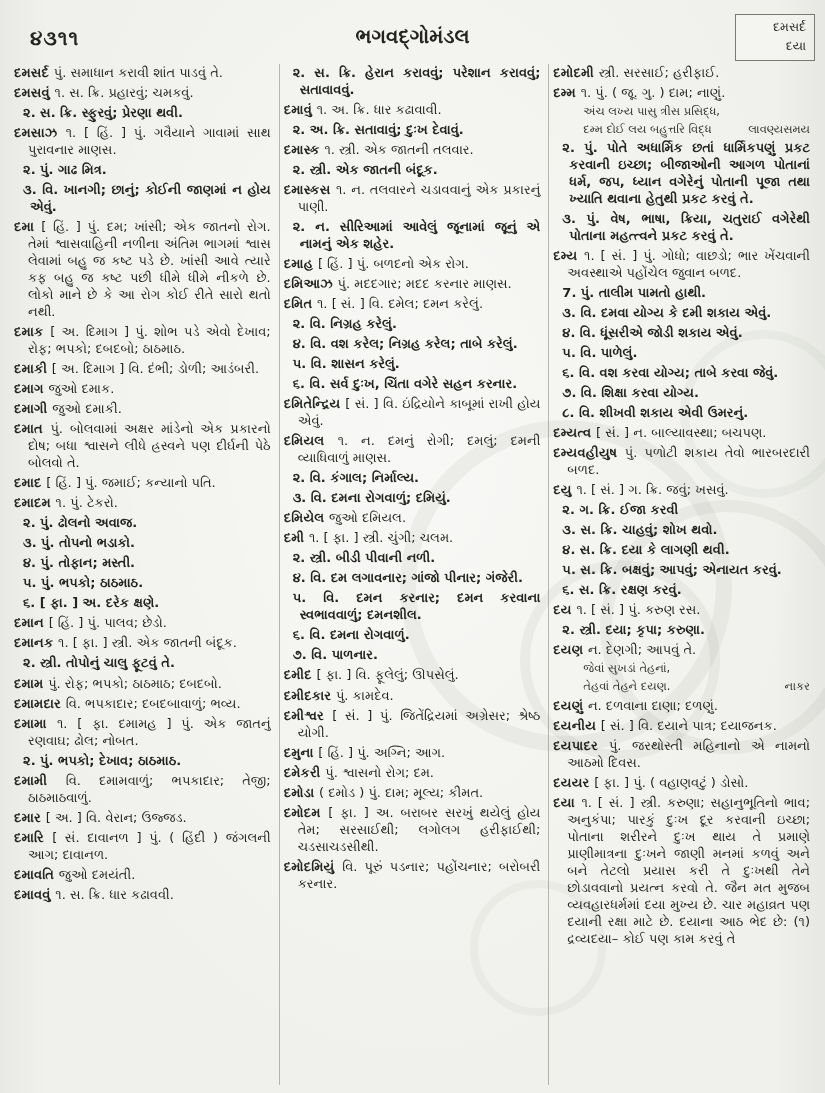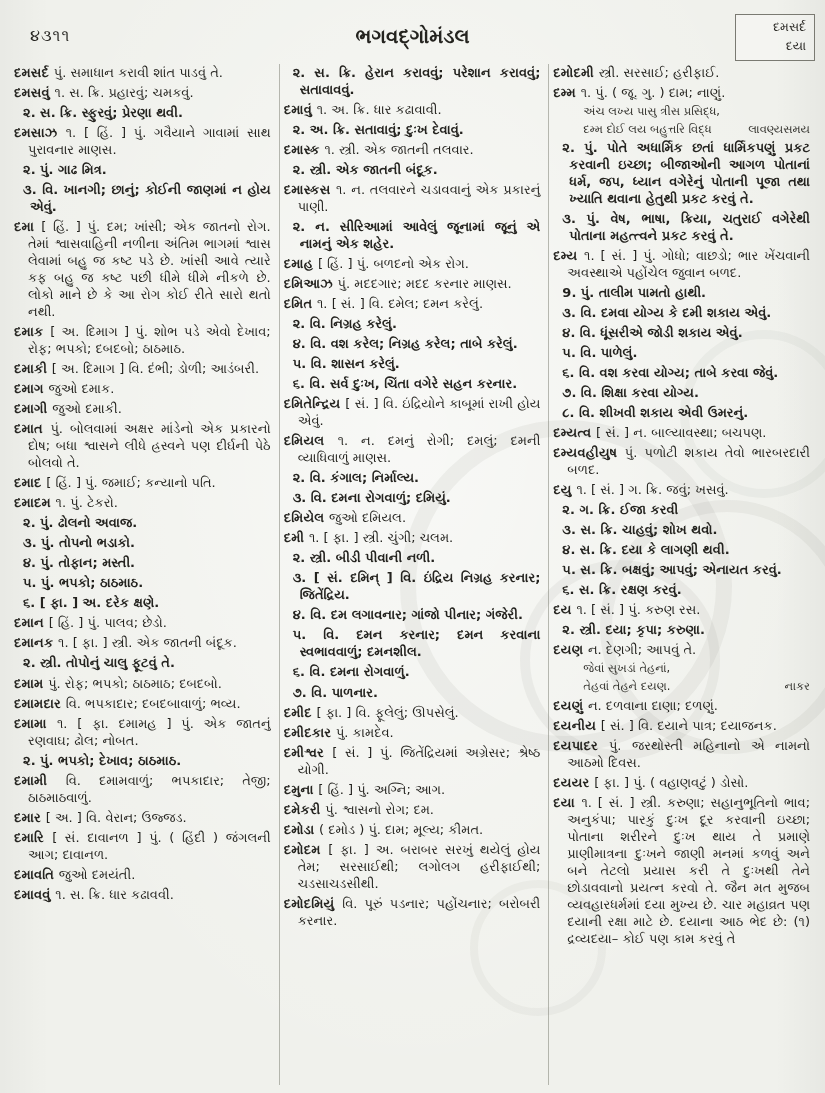--- a/index.html
+++ b/index.html
@@ -17,21 +17,21 @@
   }
   
   .wm{position:absolute;border-radius:50%;border:16px solid rgba(110,112,100,.075);}
   .wm.w1{width:300px;height:300px;left:400px;top:420px;}
   .wm.w2{width:230px;height:230px;left:600px;top:500px;border-width:12px;}
   .wm.w3{width:180px;height:180px;left:520px;top:560px;border-width:10px;}
   .wm.w4{width:150px;height:150px;left:680px;top:330px;border-width:9px;border-color:rgba(110,112,100,.06);}
   .wm.w5{width:120px;height:120px;left:470px;top:880px;border-width:8px;border-color:rgba(110,112,100,.055);}
 
   .hdr{position:absolute;top:20px;left:0;right:0;height:44px;}
-  .pageno{position:absolute;left:30px;top:6px;font-size:16px;font-weight:normal;letter-spacing:1px;}
+  .pageno{position:absolute;left:30px;top:6px;font-size:20px;font-weight:bold;letter-spacing:1px;}
   .title{position:absolute;left:0;right:0;top:4px;text-align:center;font-size:20px;font-weight:bold;}
   .catchbox{
     position:absolute;right:10px;top:-6px;min-width:62px;
     border:1px solid #7a7a72;padding:3px 8px 4px;
     text-align:right;font-size:12.5px;line-height:1.5;background:rgba(255,255,255,.25);
   }
   .cols{
     position:absolute;left:10px;right:7px;top:64px;bottom:8px;
     display:flex;gap:0;
   }
@@ -118,21 +118,20 @@
       <p class="sense">૪. વિ. વશ કરેલ; નિગ્રહ કરેલ; તાબે કરેલું.</p>
       <p class="sense">૫. વિ. શાસન કરેલું.</p>
       <p class="sense">૬. વિ. સર્વ દુઃખ, ચિંતા વગેરે સહન કરનાર.</p>
       <p class="entry"><b>દમિતેન્દ્રિય </b>[ સં. ] વિ. ઇંદ્રિયોને કાબૂમાં રાખી હોય એવું.</p>
       <p class="entry"><b>દમિયલ </b>૧. ન. દમનું રોગી; દમલું; દમની વ્યાધિવાળું માણસ.</p>
       <p class="sense">૨. વિ. કંગાલ; નિર્માલ્ય.</p>
       <p class="sense">૩. વિ. દમના રોગવાળું; દમિયું.</p>
       <p class="entry"><b>દમિયેલ </b>જુઓ દમિયલ.</p>
       <p class="entry"><b>દમી </b>૧. [ ફા. ] સ્ત્રી. ચુંગી; ચલમ.</p>
       <p class="sense">૨. સ્ત્રી. બીડી પીવાની નળી.</p>
-      <p class="sense">૩. [ સં. દમિન્ ] વિ. ઇંદ્રિય નિગ્રહ કરનાર; જિતેંદ્રિય.</p>
       <p class="sense">૪. વિ. દમ લગાવનાર; ગાંજો પીનાર; ગંજેરી.</p>
       <p class="sense">૫. વિ. દમન કરનાર; દમન કરવાના સ્વભાવવાળું; દમનશીલ.</p>
       <p class="sense">૬. વિ. દમના રોગવાળું.</p>
       <p class="sense">૭. વિ. પાળનાર.</p>
       <p class="entry"><b>દમીદ </b>[ ફા. ] વિ. ફૂલેલું; ઊપસેલું.</p>
       <p class="entry"><b>દમીદકાર </b>પું. કામદેવ.</p>
       <p class="entry"><b>દમીશ્વર </b>[ સં. ] પું. જિતેંદ્રિયમાં અગ્રેસર; શ્રેષ્ઠ યોગી.</p>
       <p class="entry"><b>દમુના </b>[ હિં. ] પું. અગ્નિ; આગ.</p>
       <p class="entry"><b>દમેકરી </b>પું. શ્વાસનો રોગ; દમ.</p>
       <p class="entry"><b>દમોડા </b>( દમોડ ) પું. દામ; મૂલ્ય; કીમત.</p>
@@ -140,21 +139,21 @@
       <p class="entry"><b>દમોદમિયું </b>વિ. પૂરું પડનાર; પહોંચનાર; બરોબરી કરનાર.</p>
     </div>
   <div class="col">
       <p class="entry"><b>દમોદમી </b>સ્ત્રી. સરસાઈ; હરીફાઈ.</p>
       <p class="entry"><b>દમ્મ </b>૧. પું. ( જૂ. ગુ. ) દામ; નાણું.</p>
       <p class="quote">અંચ લખ્ય પાસુ ત્રીસ પ્રસિદ્ધ,</p>
       <p class="quote"><span class="attr">લાવણ્યસમય</span>દમ્મ દોઈ લય બહુત્તરિ વિદ્ધ</p>
       <p class="sense">૨. પું. પોતે અધાર્મિક છતાં ધાર્મિકપણું પ્રકટ કરવાની ઇચ્છા; બીજાઓની આગળ પોતાનાં ધર્મ, જપ, ધ્યાન વગેરેનું પોતાની પૂજા તથા ખ્યાતિ થવાના હેતુથી પ્રકટ કરવું તે.</p>
       <p class="sense">૩. પું. વેષ, ભાષા, ક્રિયા, ચતુરાઈ વગેરેથી પોતાના મહત્ત્વને પ્રકટ કરવું તે.</p>
       <p class="entry"><b>દમ્ય </b>૧. [ સં. ] પું. ગોધો; વાછડો; ભાર ખેંચવાની અવસ્થાએ પહોંચેલ જુવાન બળદ.</p>
-      <p class="sense">9. પું. તાલીમ પામતો હાથી.</p>
+      <p class="sense">7. પું. તાલીમ પામતો હાથી.</p>
       <p class="sense">૩. વિ. દમવા યોગ્ય કે દમી શકાય એવું.</p>
       <p class="sense">૪. વિ. ધૂંસરીએ જોડી શકાય એવું.</p>
       <p class="sense">૫. વિ. પાળેલું.</p>
       <p class="sense">૬. વિ. વશ કરવા યોગ્ય; તાબે કરવા જેવું.</p>
       <p class="sense">૭. વિ. શિક્ષા કરવા યોગ્ય.</p>
       <p class="sense">૮. વિ. શીખવી શકાય એવી ઉમરનું.</p>
       <p class="entry"><b>દમ્યત્વ </b>[ સં. ] ન. બાલ્યાવસ્થા; બચપણ.</p>
       <p class="entry"><b>દમ્યવહીયુષ </b>પું. પળોટી શકાય તેવો ભારબરદારી બળદ.</p>
       <p class="entry"><b>દયુ </b>૧. [ સં. ] ગ. ક્રિ. જવું; ખસવું.</p>
       <p class="sense">૨. ગ. ક્રિ. ઈજા કરવી</p>

